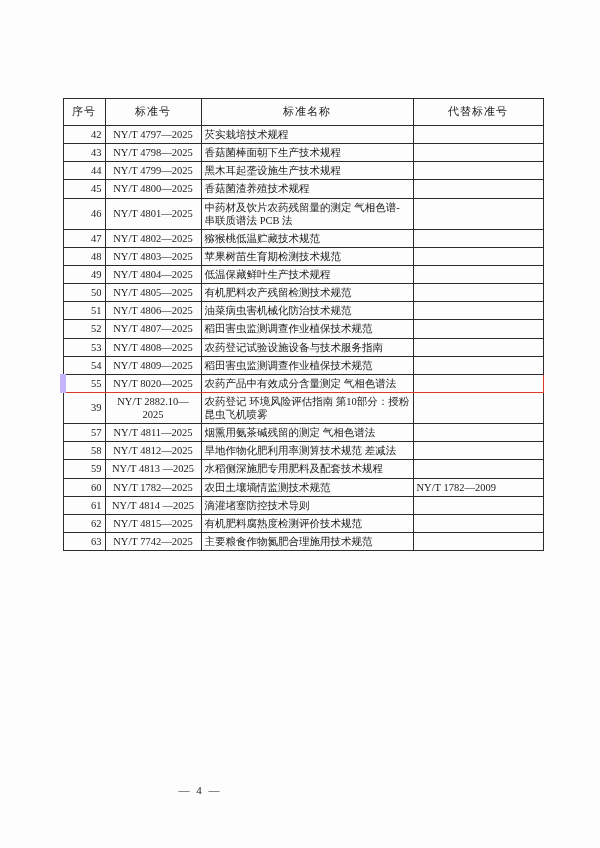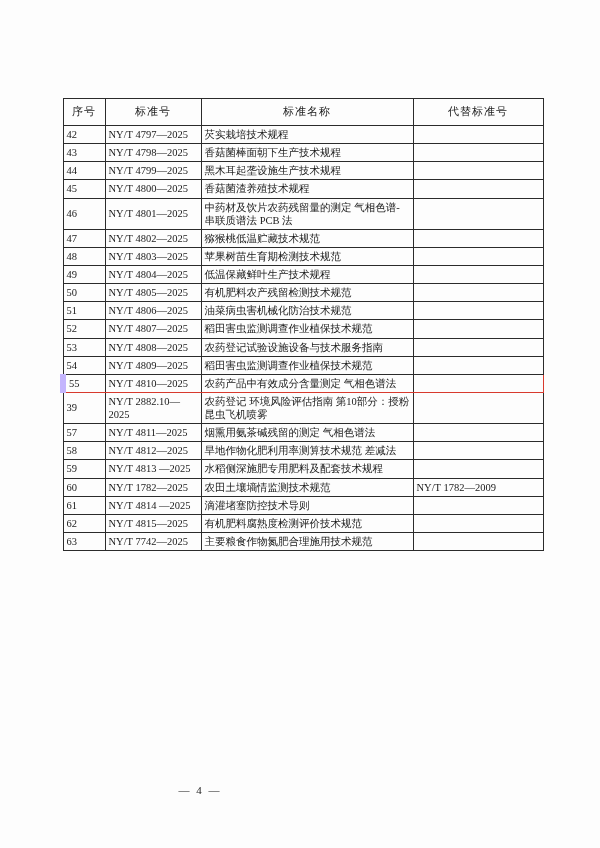--- a/index.html
+++ b/index.html
@@ -40,25 +40,25 @@
   col.c-rep { width: 130px; }
 
   table.std-table thead th {
     text-align: center;
     font-weight: normal;
     height: 22px;
     font-size: 11px;
     letter-spacing: 1px;
   }
   td.seq {
-    text-align: left;
+    text-align: right;
     font-size: 10.5px;
   }
   td.code {
-    text-align: left;
+    text-align: center;
     font-size: 10.5px;
     letter-spacing: 0px;
   }
   td.name {
     text-align: left;
     font-size: 10.5px;
     padding-left: 5px;
   }
   td.rep {
     text-align: left;
@@ -183,21 +183,21 @@
           <td class="rep"></td>
         </tr>
         <tr>
           <td class="seq">54</td>
           <td class="code">NY/T 4809—2025</td>
           <td class="name">稻田害虫监测调查作业植保技术规范</td>
           <td class="rep"></td>
         </tr>
         <tr class="highlight">
           <td class="seq">55</td>
-          <td class="code">NY/T 4810—2025</td>
+          <td class="code">NY/T 8020—2025</td>
           <td class="name">农药产品中有效成分含量测定 气相色谱法</td>
           <td class="rep"></td>
         </tr>
         <tr>
           <td class="seq">39</td>
           <td class="code">NY/T 2882.10—2025</td>
           <td class="name">农药登记 环境风险评估指南 第10部分：授粉昆虫飞机喷雾</td>
           <td class="rep"></td>
         </tr>
         <tr>

